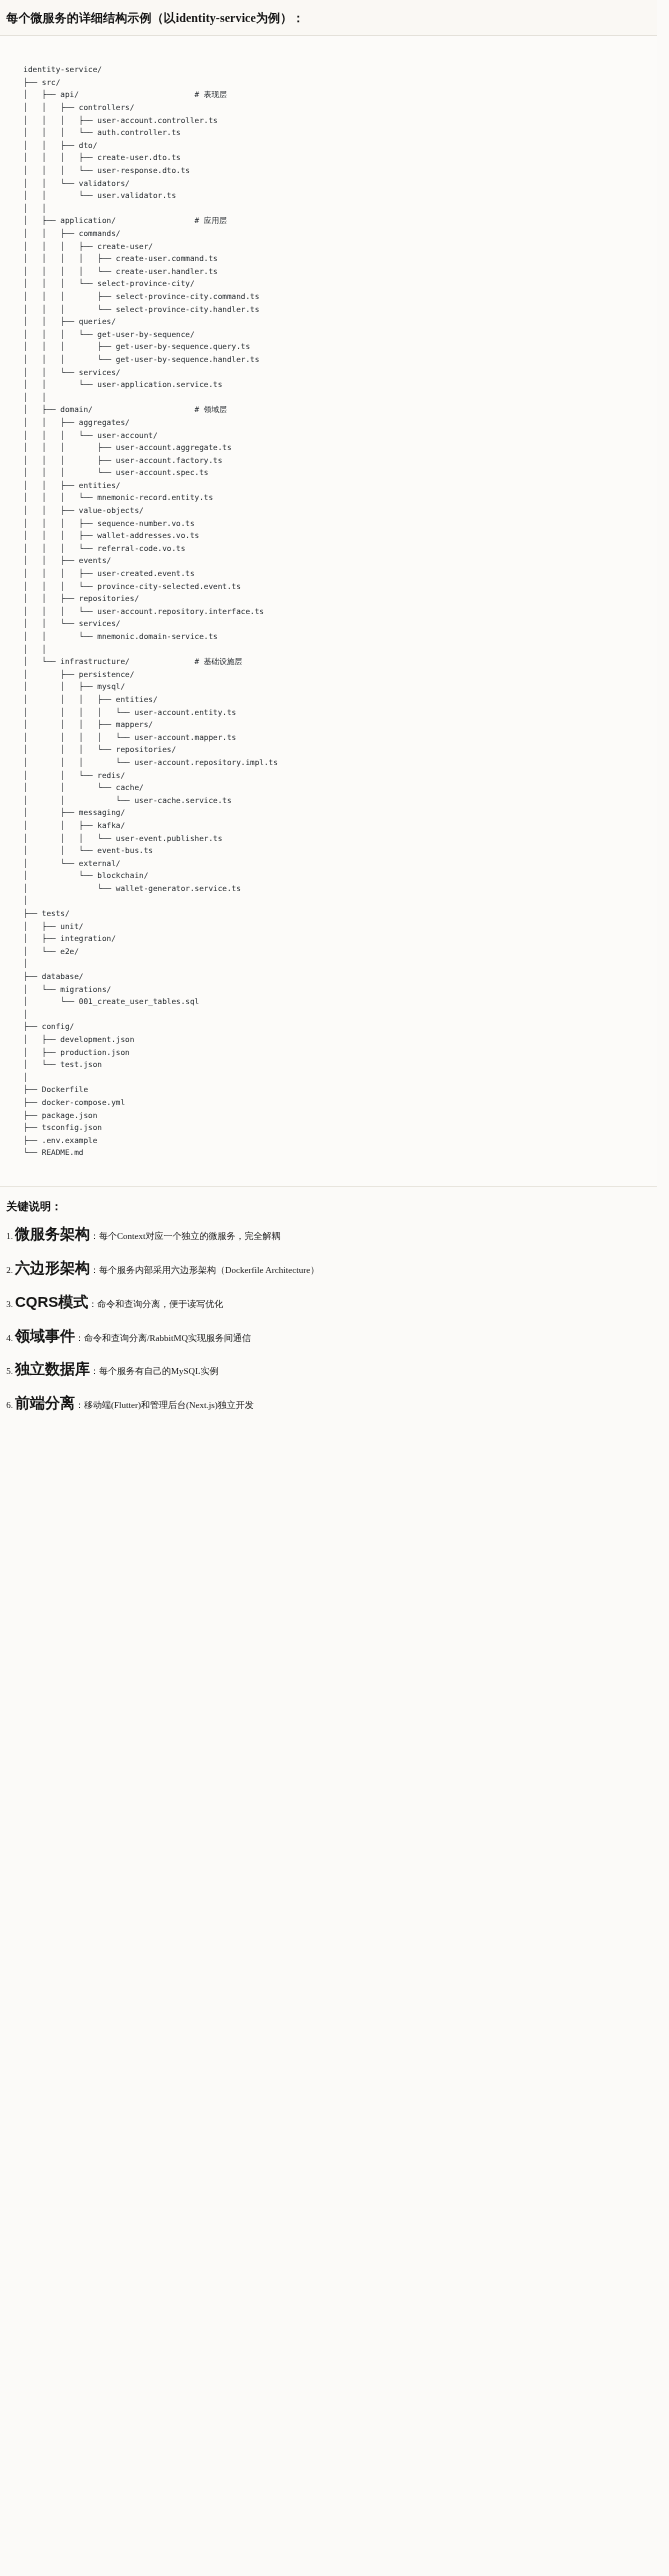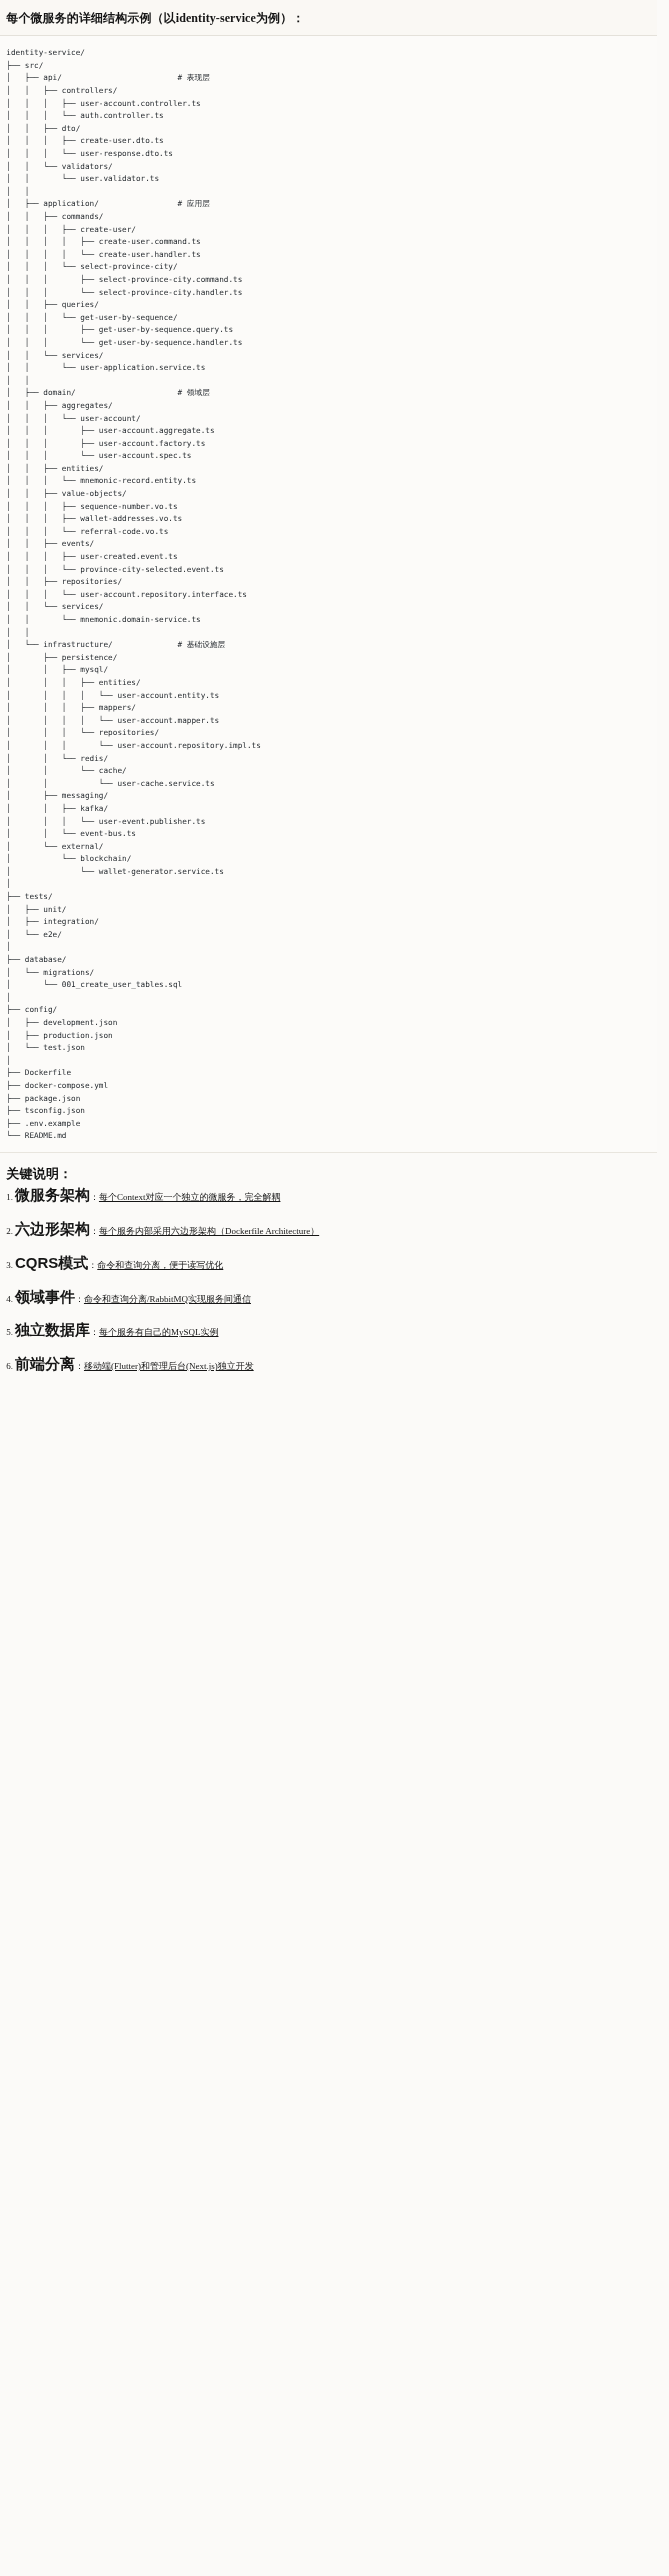--- a/index.html
+++ b/index.html
@@ -36,41 +36,41 @@
     margin: 0;
   }
 
   
   .code-block {
     background: #fcfbf9;
     padding: 11.3px 6.3px 8.8px 6.3px;
     border-bottom: 0.6px solid #e8e5de;
   }
   pre.tree {
-    margin: 0;
+    margin: 17px;
     font-family: "DejaVu Sans Mono", "Liberation Mono", monospace;
     font-size: 7.7px;
     line-height: 12.6px;
     color: #262b30;
     white-space: pre;
     letter-spacing: 0px;
     tab-size: 4;
   }
 
   
   .notes {
     padding: 12.5px 6.3px 6.3px 6.3px;
     background: #fbfaf8;
   }
   .notes-heading {
     font-family: "Liberation Sans", "DejaVu Sans", sans-serif;
     font-weight: bold;
-    font-size: 13px;
+    font-size: 11px;
     color: #111;
-    margin: 0 0 1px 0;
+    margin: 0 0 9px 0;
     letter-spacing: 0.2px;
   }
   ol.note-list {
     margin: 0;
     padding: 0;
     list-style: none;
     counter-reset: note;
   }
   ol.note-list li {
     counter-increment: note;
@@ -89,21 +89,20 @@
   .note-term {
     font-weight: bold;
     font-family: "Liberation Sans", "DejaVu Sans", sans-serif;
     font-size: 15px;
   }
   .note-sep {
     font-family: "Liberation Serif", "DejaVu Serif", serif;
   }
   .note-desc {
     font-family: "Liberation Serif", "DejaVu Serif", serif;
-    text-decoration: underline;
   }
   .closing {
     font-size: 9px;
     line-height: 1.5;
     color: #161616;
     margin: 3.8px 0 0 0;
     font-family: "Liberation Serif", "DejaVu Serif", serif;
   }
 </style>
 </head>

